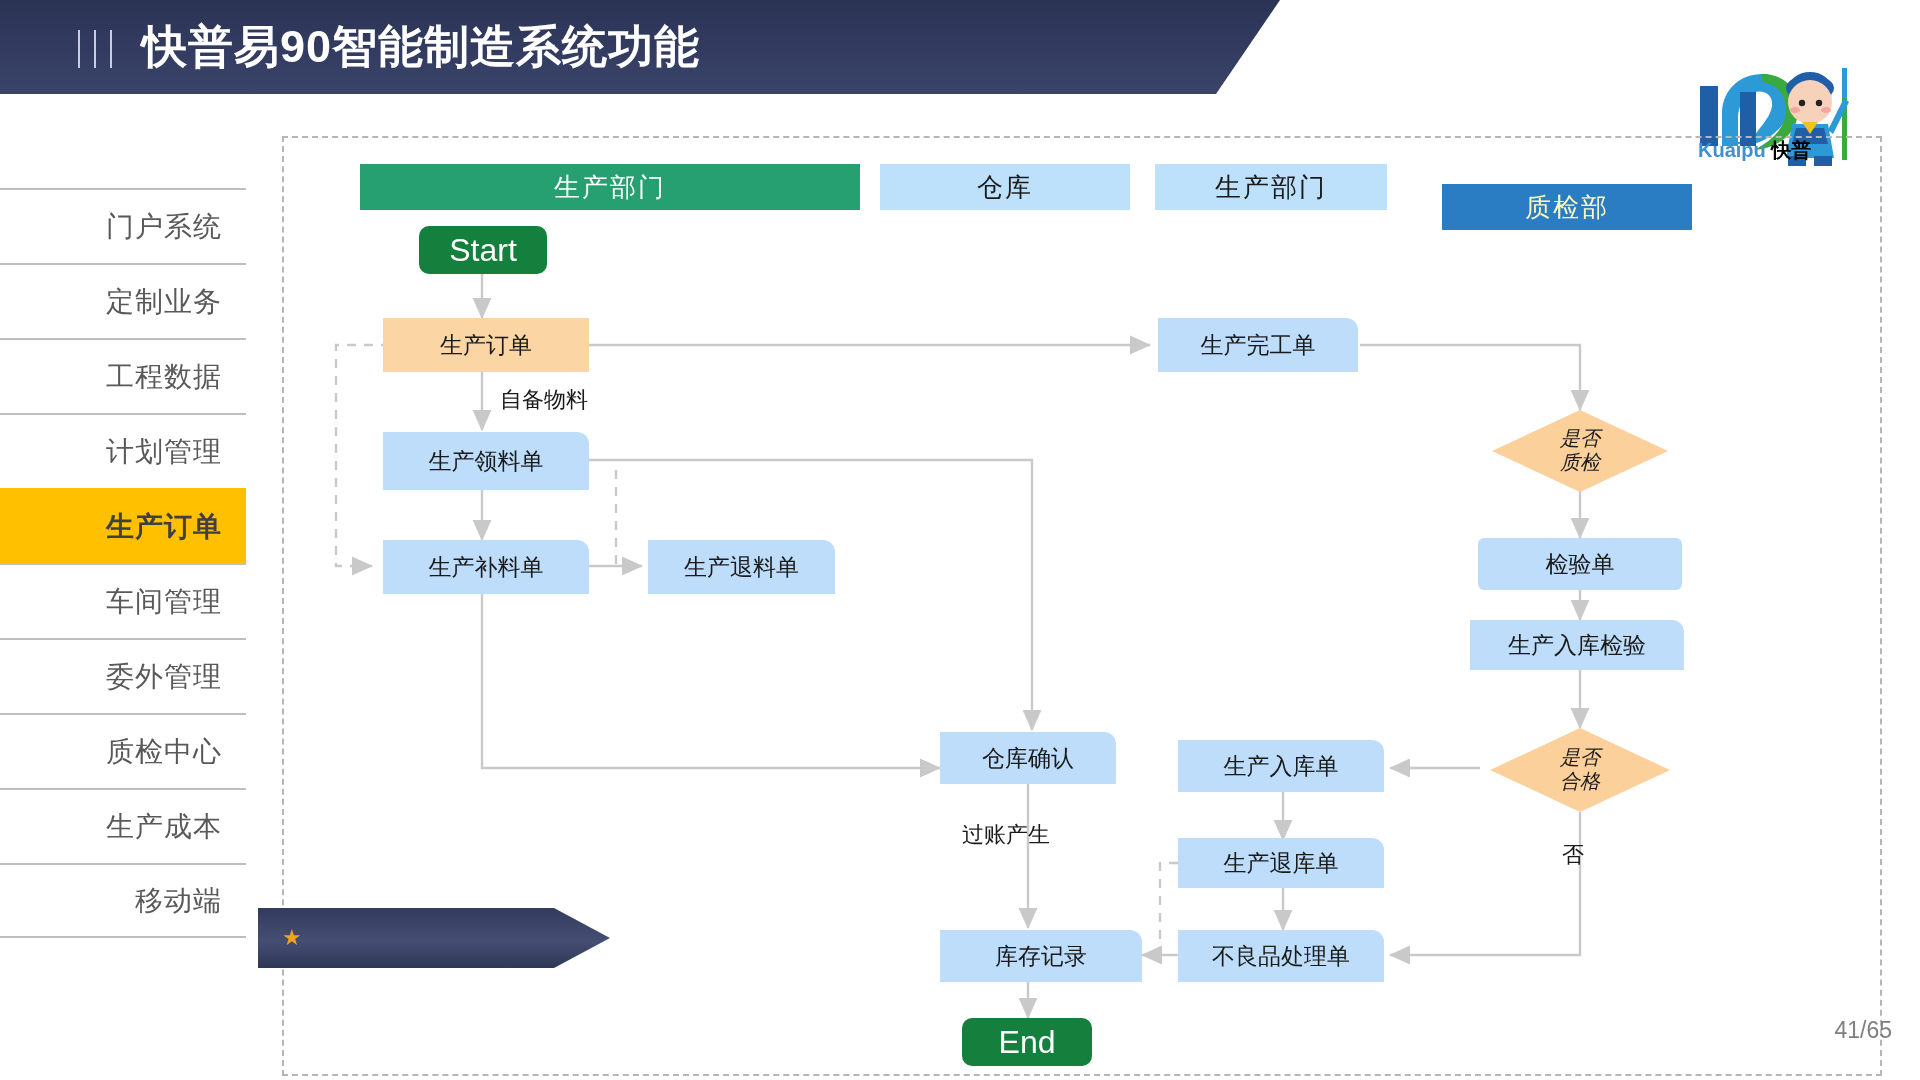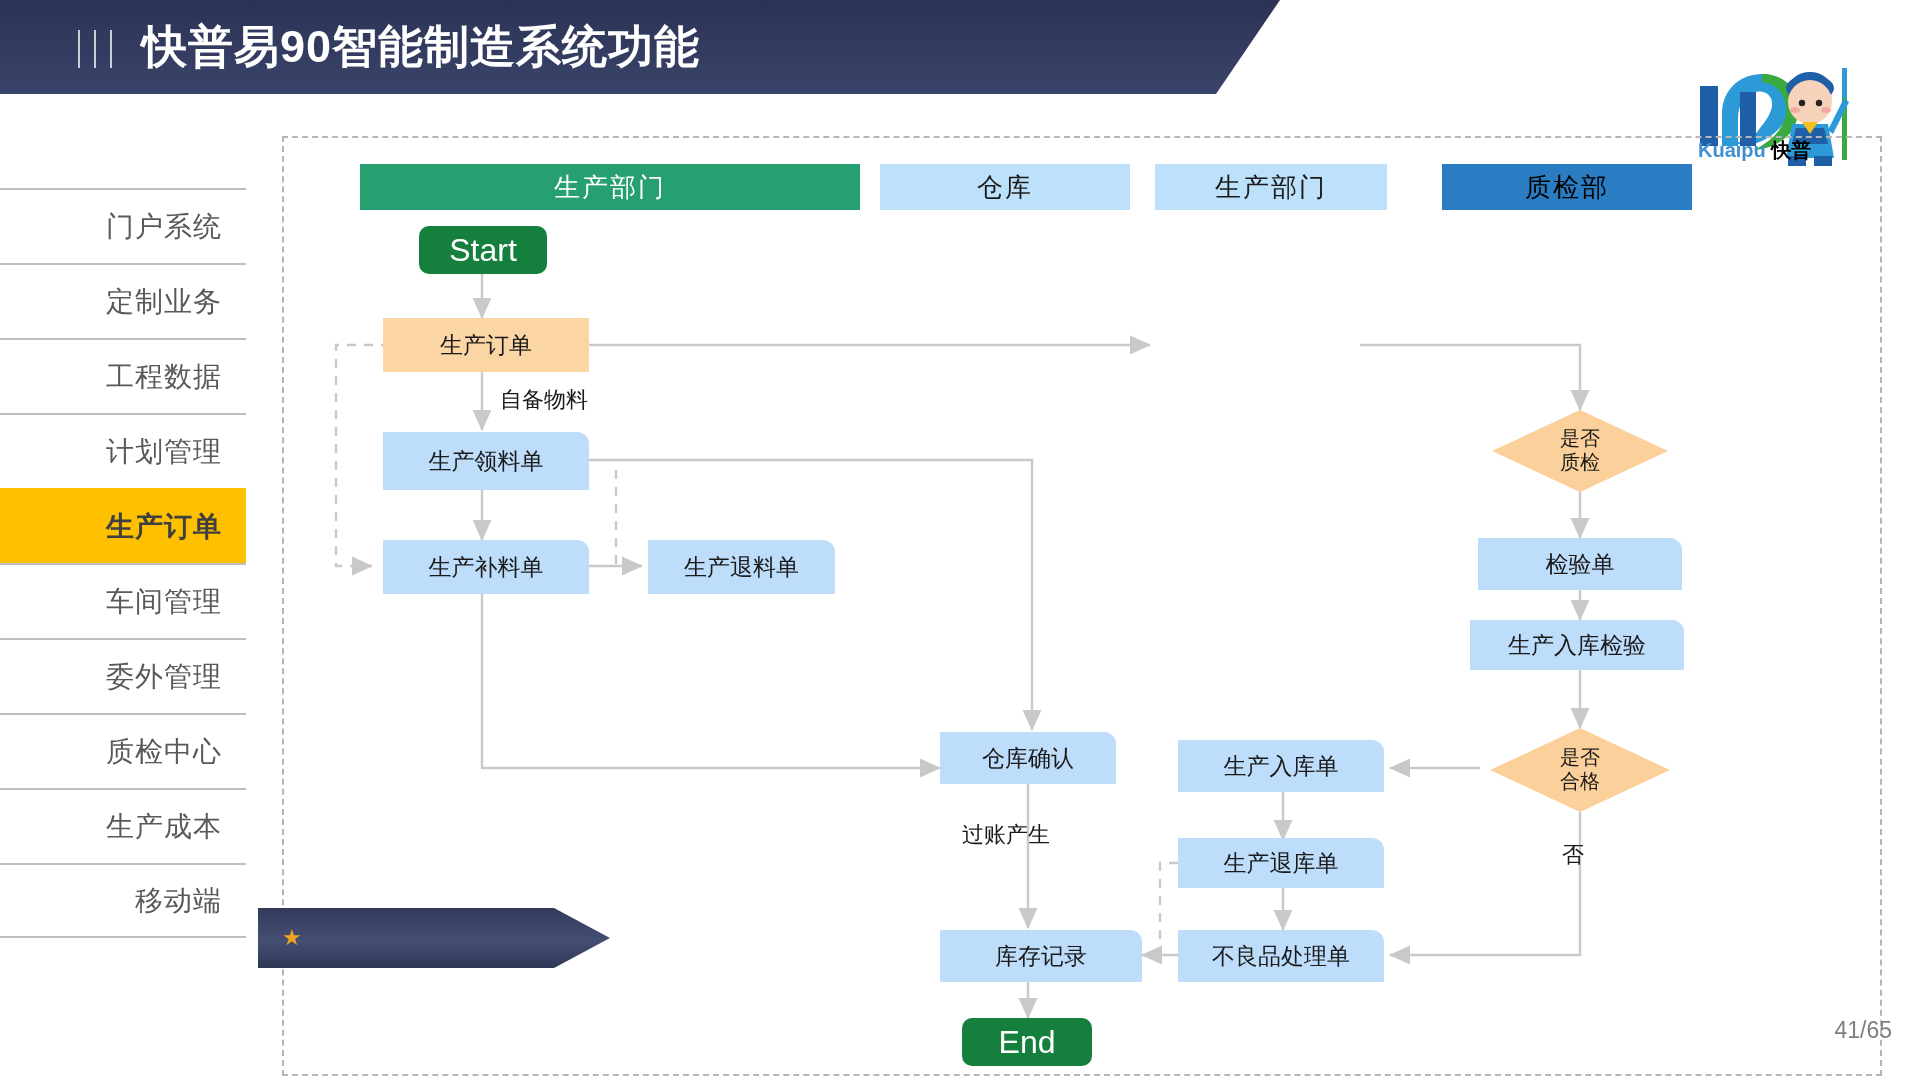--- a/index.html
+++ b/index.html
@@ -70,38 +70,38 @@
   }
 
   
   .lane {
     position: absolute; height: 46px;
     display: flex; align-items: center; justify-content: center;
     font-size: 26px; letter-spacing: 2px;
   }
   .lane.green { background: #269f71; color: #ffffff; }
   .lane.light { background: #bde0fb; color: #1a1a1a; }
-  .lane.blue  { background: #2a7dc2; color: #000000; }
+  .lane.blue  { background: #2a7dc2; color: #fef9c3; margin-top: 20px; }
 
   
   .node {
     position: absolute;
     display: flex; align-items: center; justify-content: center;
     text-align: center; font-size: 23px; color: #1a1a1a;
     line-height: 1.15;
   }
   .node.lightblue { background: #bdddfb; border-radius: 0 12px 0 0; }
   .node.orange    { background: #fcd5a4; }
   .node.terminal {
     background: #15803d; color: #ffffff; border-radius: 10px;
     font-size: 32px; font-family: "Liberation Sans", sans-serif;
   }
   .node.diamond {
     background: transparent;
-    font-size: 20px; line-height: 1.18;
+    font-size: 20px; line-height: 1.18; font-style: italic;
   }
   .node.diamond .dia-shape {
     position: absolute; inset: 0;
     background: #fbd09a;
     clip-path: polygon(50% 0, 100% 50%, 50% 100%, 0 50%);
   }
   .node.diamond .dia-label { position: relative; z-index: 2; white-space: pre-line; }
 
   
   .edge-label {
@@ -259,28 +259,29 @@
   <div class="node terminal" style="left:419px; top:226px; width:128px; height:48px;">Start</div>
 
   <div class="node orange" style="left:383px; top:318px; width:206px; height:54px;">生产订单</div>
 
   <div class="node lightblue" style="left:383px; top:432px; width:206px; height:58px;">生产领料单</div>
 
   <div class="node lightblue" style="left:383px; top:540px; width:206px; height:54px;">生产补料单</div>
 
   <div class="node lightblue" style="left:648px; top:540px; width:187px; height:54px;">生产退料单</div>
 
+  <div class="node lightblue" style="left:1158px; top:318px; width:200px; height:54px;">生产完工单</div>
 
   <div class="node diamond" style="left:1492px; top:410px; width:176px; height:82px;">
     <span class="dia-shape"></span>
     <span class="dia-label">是否
 质检</span>
   </div>
 
-  <div class="node lightblue" style="left:1478px; top:538px; width:204px; height:52px;">检验单</div>
+  <div class="node lightblue" style="left:1478px; top:538px; width:204px; height:52px;border-radius:6px;">检验单</div>
 
   <div class="node lightblue" style="left:1470px; top:620px; width:214px; height:50px;">生产入库检验</div>
 
   <div class="node diamond" style="left:1490px; top:728px; width:180px; height:84px;">
     <span class="dia-shape"></span>
     <span class="dia-label">是否
 合格</span>
   </div>
 
   <div class="node lightblue" style="left:1178px; top:740px; width:206px; height:52px;">生产入库单</div>

